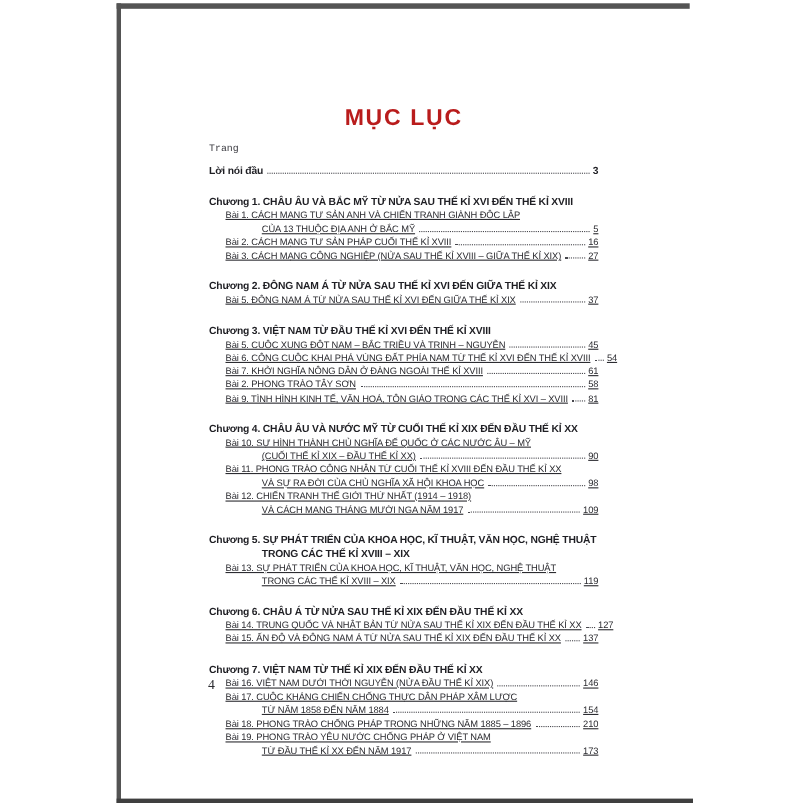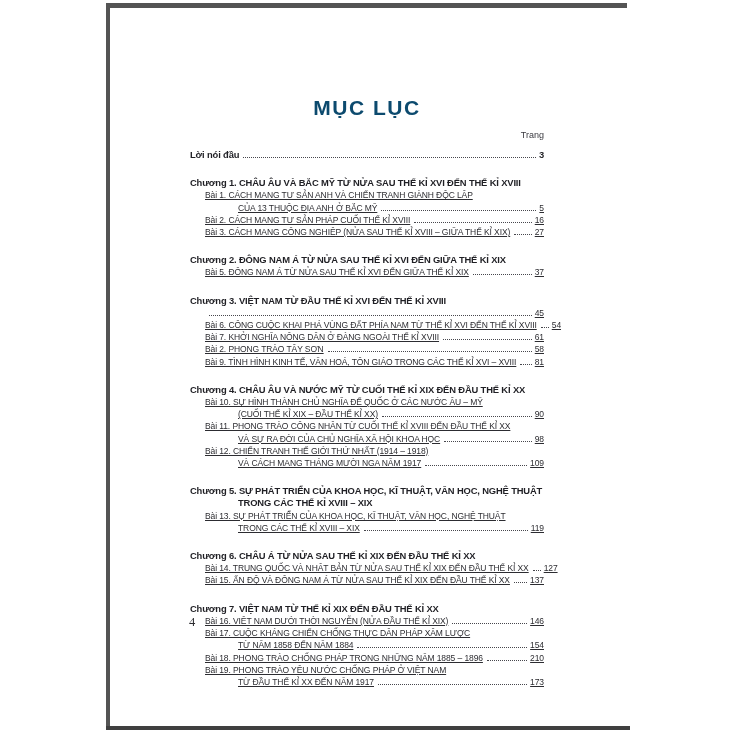--- a/index.html
+++ b/index.html
@@ -15,27 +15,27 @@
   .frame-left{position:absolute;left:106px;top:3px;width:4px;height:727px;background:#545454;}
   .frame-top{position:absolute;left:106px;top:3px;width:521px;height:5px;background:#545454;}
   .frame-bottom{position:absolute;left:106px;top:726px;width:524px;height:4px;background:#3f3f3f;}
 
   .page-content{
     position:absolute;left:190px;top:96px;width:354px;
   }
   .toc-title{
     text-align:center;
     font-size:21px;font-weight:bold;letter-spacing:1.5px;
-    color:#0c4a6e;
+    color:#b91c1c;
     margin:0 0 10px 0;
   }
   .trang-label{
-    text-align:right;
     font-size:9px;color:#3a3a40;
     margin-bottom:9px;
+    font-family:Liberation Mono, monospace;
   }
   .toc-list{width:100%;}
   .row{
     display:flex;align-items:baseline;
     line-height:12.2px;white-space:nowrap;text-align:center;
   }
   .entry.front .row,
   .entry.chapter .row{
     font-weight:bold;font-size:9.4px;letter-spacing:-0.15px;color:#1f1f24;
   }
@@ -120,20 +120,21 @@
           <span class="pagenum">37</span>
         </div>
       </div>
       <div class="entry chapter">
         <div class="row">
           <span class="label">Chương 3. VIỆT NAM TỪ ĐẦU THẾ KỈ XVI ĐẾN THẾ KỈ XVIII</span>
         </div>
       </div>
       <div class="entry lesson">
         <div class="row">
+          <span class="label">Bài 5. CUỘC XUNG ĐỘT NAM – BẮC TRIỀU VÀ TRỊNH – NGUYỄN</span>
           <span class="leader"></span>
           <span class="pagenum">45</span>
         </div>
       </div>
       <div class="entry lesson">
         <div class="row">
           <span class="label">Bài 6. CÔNG CUỘC KHAI PHÁ VÙNG ĐẤT PHÍA NAM TỪ THẾ KỈ XVI ĐẾN THẾ KỈ XVIII</span>
           <span class="leader"></span>
           <span class="pagenum">54</span>
         </div>

